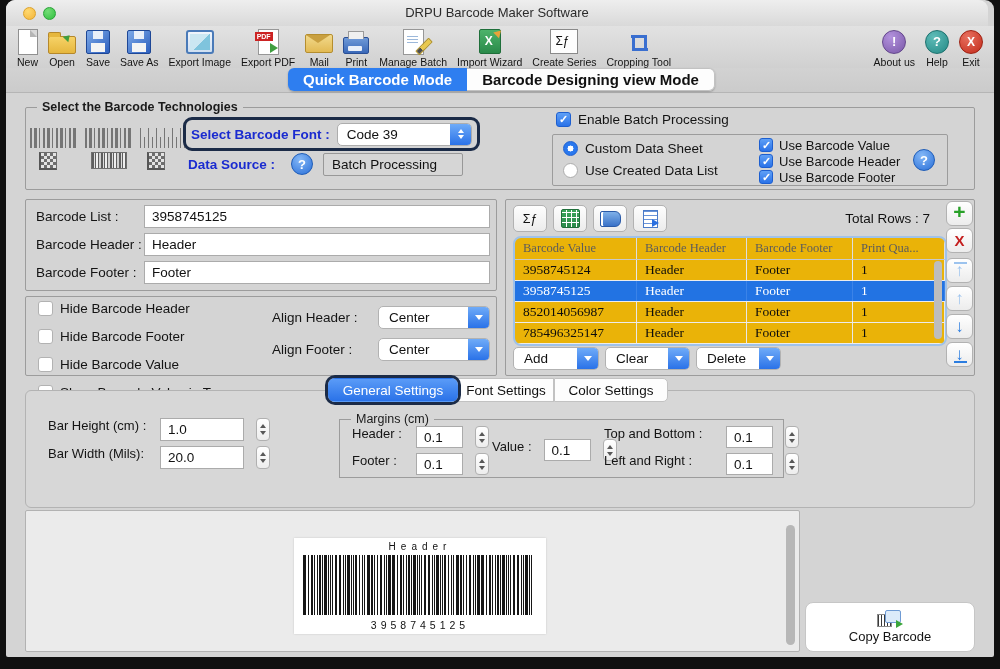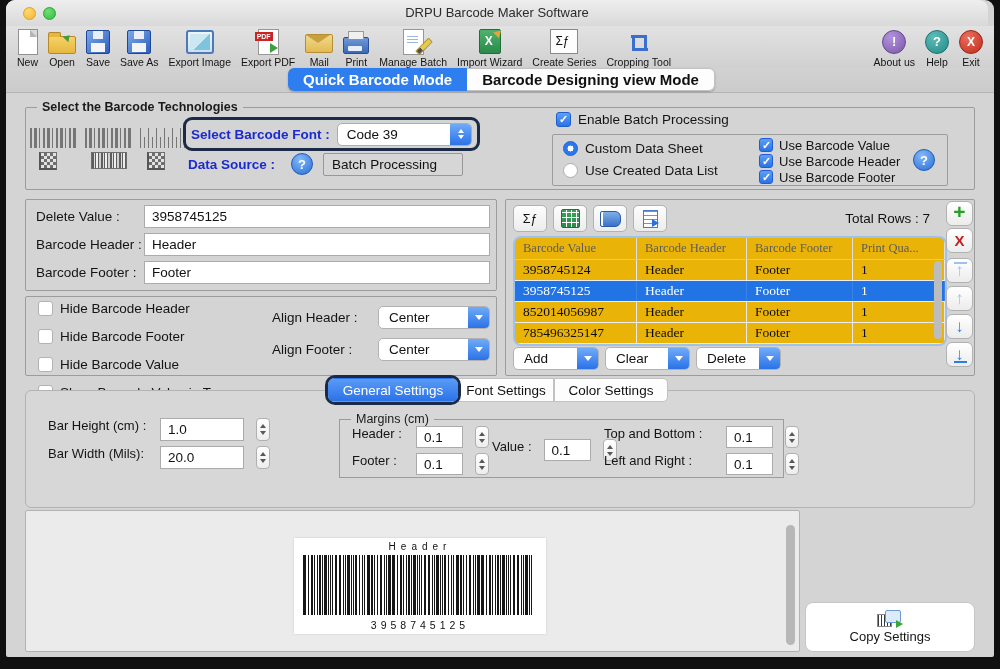--- a/index.html
+++ b/index.html
@@ -358,21 +358,21 @@
         </div>
         <div class="opt-row" style="gap: 6px; height: 16px; font-size: 13px;">
           <span class="cb checked" style="width: 14px; height: 14px;"></span>
           <span>Use Barcode Footer</span>
         </div>
       </div>
     <div class="help-circle abs" style="right:12px;top:14px;"></div>
   </div>
 
   <div class="groupbox" style="left:19px;top:199px;width:472px;height:92px;">
-    <span class="lbl abs" style="left:10px;top:9px;">Delete Value :</span>
+    <span class="lbl abs" style="left:10px;top:9px;">Barcode List :</span>
     <div class="field abs" style="left:118px;top:5px;width:346px;height:23px;">3958745125</div>
     <span class="lbl abs" style="left:10px;top:37px;">Barcode Header :</span>
     <div class="field abs" style="left:118px;top:33px;width:346px;height:23px;">Header</div>
     <span class="lbl abs" style="left:10px;top:65px;">Barcode Footer :</span>
     <div class="field abs" style="left:118px;top:61px;width:346px;height:23px;">Footer</div>
   </div>
 
   <div class="groupbox" style="left:19px;top:296px;width:472px;height:80px;">
     <div class="abs" style="left:12px;top:4px;display:flex;flex-direction:column;gap:13px;">
         <div class="opt-row">
@@ -646,16 +646,16 @@
         <div class="thumb"></div>
       </div>
   </div>
 
   <div class="copy-btn">
     <div class="copy-icon">
       <div class="back"></div>
         <div class="front"></div>
         <div class="arrow"></div>
     </div>
-    <div class="copy-label">Copy Settings</div>
+    <div class="copy-label">Copy Barcode</div>
   </div>
 
 </div>
 
 </body></html>

